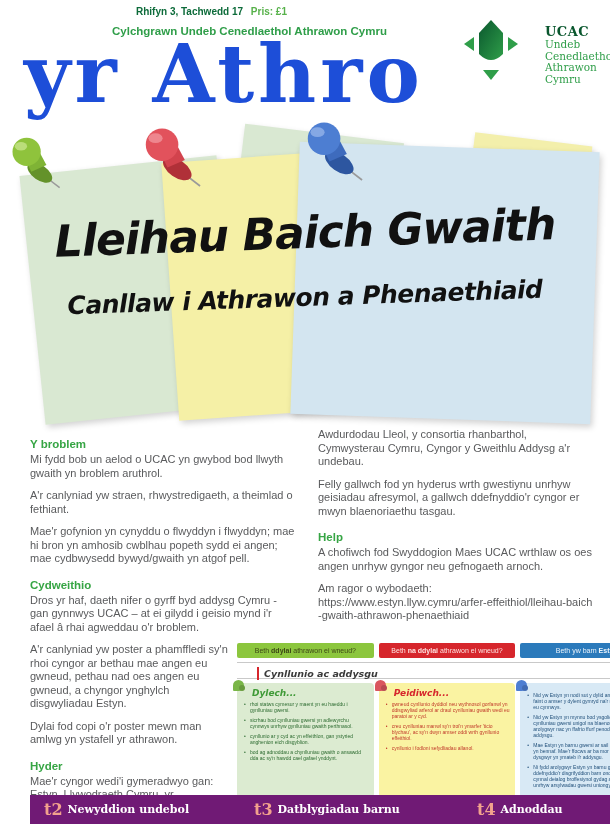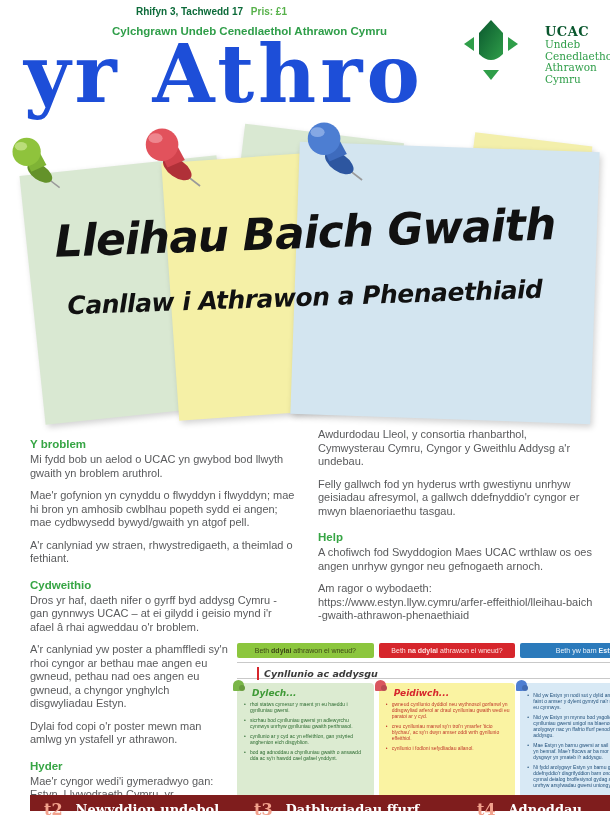--- a/index.html
+++ b/index.html
@@ -73,25 +73,25 @@
   .box-dont .pbox-title{color:#d6262c;}
   .pbox ul{list-style:none;margin:0;padding:0;}
   .pbox li{font-size:5px;line-height:6px;margin:0 0 4px;padding-left:6px;position:relative;}
   .pbox li::before{content:"\2022";position:absolute;left:0;top:0;}
   .box-do li{color:#2b6a2f;}
   .box-dont li{color:#c0392b;}
   .box-estyn li{color:#1f4e79;}
   .box-estyn ul{margin-top:4px;}
 
   
-  .footer{position:absolute;left:30px;top:795px;width:580px;height:16px;background:#7f1d1d;}
+  .footer{position:absolute;left:30px;top:795px;width:580px;height:29px;background:#701a75;}
   .fitem{position:absolute;top:0;height:29px;display:flex;align-items:center;font-family:"DejaVu Serif",serif;font-weight:bold;}
   .fitem-1{left:14px;} .fitem-2{left:224px;} .fitem-3{left:447px;}
   .fnum{font-size:16px;color:#f2a28d;margin-right:5px;}
-  .flabel{font-size:13px;color:#ffffff;margin-left:8px;}
+  .flabel{font-size:11px;color:#ffffff;}
 </style>
 </head>
 <body>
 
 <div class="page">
 
   <div class="issue-line">
     <span class="issue">Rhifyn 3, Tachwedd 17</span>
     <span class="price">Pris: £1</span>
   </div>
@@ -157,22 +157,22 @@
       </svg>
     </span>
 
     <div class="headline">Lleihau Baich Gwaith</div>
     <div class="subheadline">Canllaw i Athrawon a Phenaethiaid</div>
   </div>
 
   <div class="col col-left">
     <h3>Y broblem</h3>
     <p>Mi fydd bob un aelod o UCAC yn gwybod bod llwyth gwaith yn broblem aruthrol.</p>
+    <p>A'r canlyniad yw straen, rhwystredigaeth, a theimlad o fethiant.</p>
     <p>Mae'r gofynion yn cynyddu o flwyddyn i flwyddyn; mae hi bron yn amhosib cwblhau popeth sydd ei angen; mae cydbwysedd bywyd/gwaith yn atgof pell.</p>
-    <p>A'r canlyniad yw straen, rhwystredigaeth, a theimlad o fethiant.</p>
 
     <h3>Cydweithio</h3>
     <p>Dros yr haf, daeth nifer o gyrff byd addysg Cymru - gan gynnwys UCAC – at ei gilydd i geisio mynd i'r afael â rhai agweddau o'r broblem.</p>
     <p class="narrow">A'r canlyniad yw poster a phamffledi sy'n rhoi cyngor ar bethau mae angen eu gwneud, pethau nad oes angen eu gwneud, a chyngor ynghylch disgwyliadau Estyn.</p>
     <p class="narrow">Dylai fod copi o'r poster mewn man amlwg yn ystafell yr athrawon.</p>
 
     <h3 class="narrow">Hyder</h3>
     <p class="narrow">Mae'r cyngor wedi'i gymeradwyo gan: Estyn, Llywodraeth Cymru, yr</p>
   </div>
 
@@ -229,21 +229,21 @@
     </div>
   </div>
 
   <div class="footer">
     <div class="fitem fitem-1">
       <span class="fnum">t2</span>
       <span class="flabel">Newyddion undebol</span>
     </div>
     <div class="fitem fitem-2">
       <span class="fnum">t3</span>
-      <span class="flabel">Datblygiadau ffurf</span>
+      <span class="flabel">Datblygiadau barnu</span>
     </div>
     <div class="fitem fitem-3">
       <span class="fnum">t4</span>
       <span class="flabel">Adnoddau</span>
     </div>
   </div>
 
 </div>
 
 </body></html>

